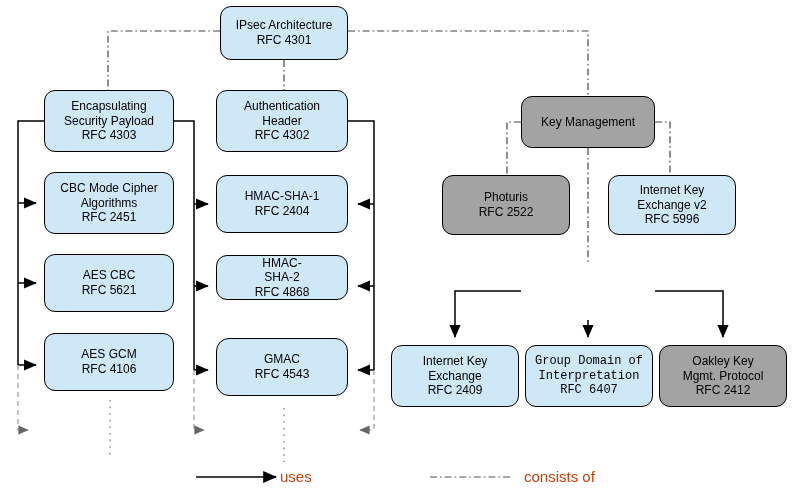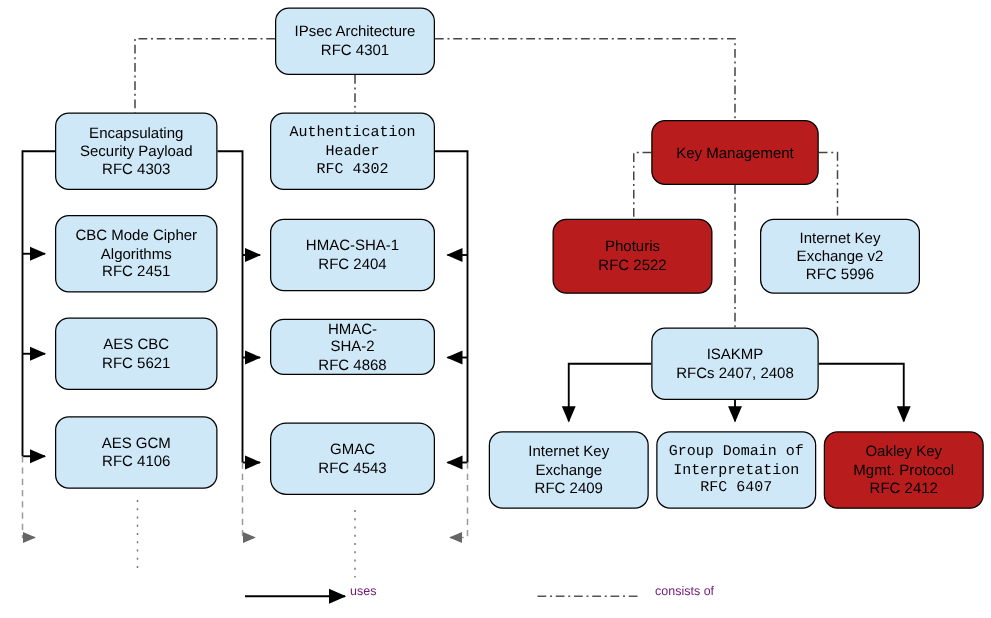--- a/index.html
+++ b/index.html
@@ -2,23 +2,23 @@
 <html><head>
 <meta charset="utf-8">
 <style>
   html,body{margin:0;padding:0;background:#ffffff;}
   body{font-family:"Liberation Sans","DejaVu Sans",sans-serif;}
   #canvas{position:relative;width:793px;height:494px;background:#fff;overflow:hidden;}
   svg.wires{position:absolute;left:0;top:0;width:793px;height:494px;pointer-events:none;}
   .node{position:absolute;box-sizing:border-box;border:1.6px solid #000;border-radius:11px;
         display:flex;flex-direction:column;align-items:center;justify-content:center;
         font-size:12px;color:#000;line-height:1.22;text-align:left;background:#cfe8f7;}
-  .node.white{background:#b91c1c;}
+  .node.white{background:#a3a3a3;}
   .node .ln{display:block;white-space:nowrap;}
-  .legend-text{position:absolute;font-size:10px;color:#701a75;white-space:nowrap;}
+  .legend-text{position:absolute;font-size:15px;color:#c2410c;white-space:nowrap;}
 </style>
 </head>
 <body>
 
 <div id="canvas">
 
   <svg class="wires" viewBox="0 0 793 494">
     <defs>
       <marker id="arr" markerWidth="9" markerHeight="9" refX="8" refY="4.5" orient="auto">
         <path d="M0,0.8 L8.6,4.5 L0,8.2 z" fill="#000"></path>
@@ -94,21 +94,21 @@
       <span class="ln">RFC 2451</span>
     </div>
     <div class="node" style="left: 44px; top: 254px; width: 130px; height: 58px;">
       <span class="ln">AES CBC</span>
       <span class="ln">RFC 5621</span>
     </div>
     <div class="node" style="left: 44px; top: 333px; width: 130px; height: 58px;">
       <span class="ln">AES GCM</span>
       <span class="ln">RFC 4106</span>
     </div>
-    <div class="node" style="left: 216px; top: 90px; width: 132px; height: 62px; font-family: Liberation Mono, monospace;">
+    <div class="node" style="left: 216px; top: 90px; width: 132px; height: 62px;">
       <span class="ln">Authentication</span>
       <span class="ln">Header</span>
       <span class="ln">RFC 4302</span>
     </div>
     <div class="node" style="left: 216px; top: 175px; width: 132px; height: 58px;">
       <span class="ln">HMAC-SHA-1</span>
       <span class="ln">RFC 2404</span>
     </div>
     <div class="node" style="left: 216px; top: 255px; width: 132px; height: 45px;">
       <span class="ln">HMAC-</span>
@@ -124,24 +124,20 @@
     </div>
     <div class="node white" style="left: 442px; top: 175px; width: 128px; height: 60px;">
       <span class="ln">Photuris</span>
       <span class="ln">RFC 2522</span>
     </div>
     <div class="node" style="left: 608px; top: 175px; width: 128px; height: 60px;">
       <span class="ln">Internet Key</span>
       <span class="ln">Exchange v2</span>
       <span class="ln">RFC 5996</span>
     </div>
-    <div class="node" style="left: 521px; top: 262px; width: 134px; height: 58px;">
-      <span class="ln">ISAKMP</span>
-      <span class="ln">RFCs 2407, 2408</span>
-    </div>
     <div class="node" style="left: 391px; top: 345px; width: 128px; height: 62px;">
       <span class="ln">Internet Key</span>
       <span class="ln">Exchange</span>
       <span class="ln">RFC 2409</span>
     </div>
     <div class="node" style="left: 525px; top: 345px; width: 128px; height: 62px; font-family: Liberation Mono, monospace;">
       <span class="ln">Group Domain of</span>
       <span class="ln">Interpretation</span>
       <span class="ln">RFC 6407</span>
     </div>

